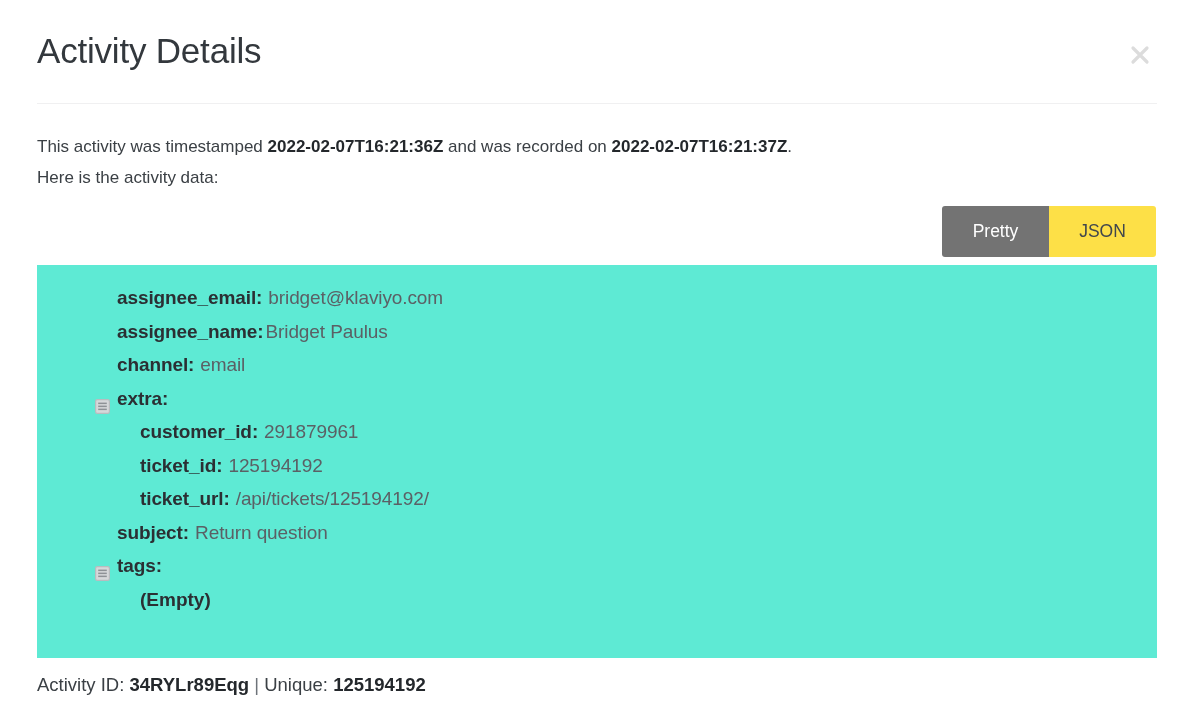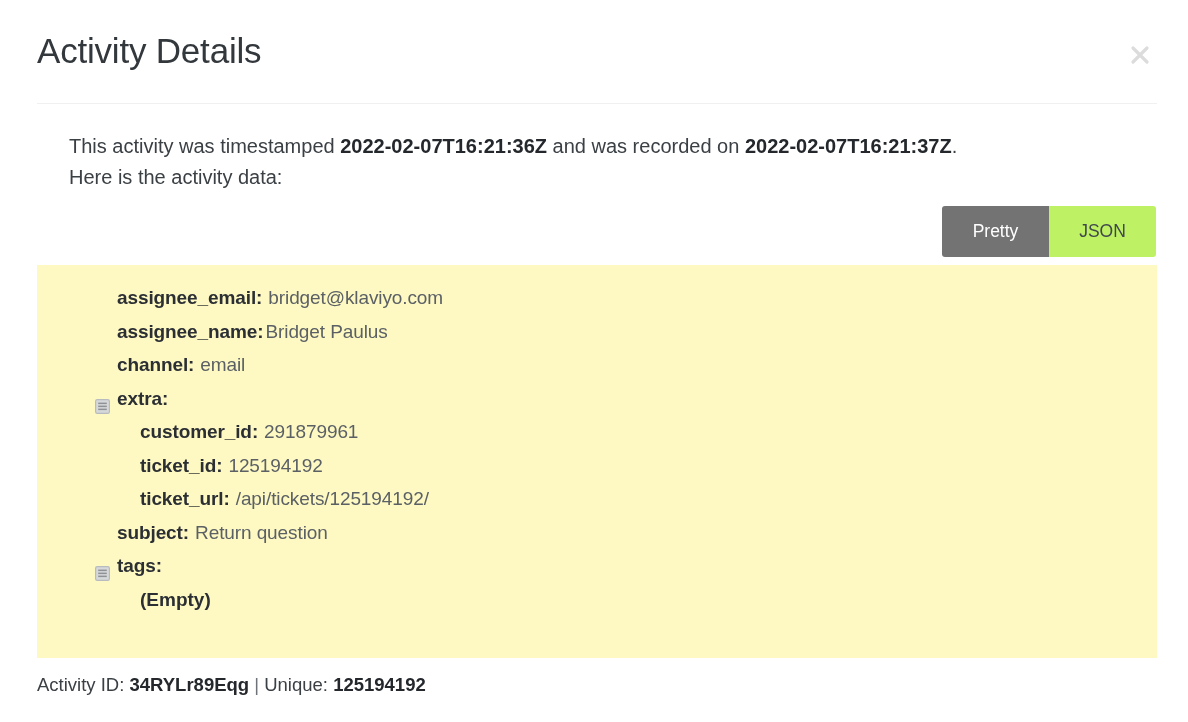--- a/index.html
+++ b/index.html
@@ -61,25 +61,24 @@
     padding: 0;
   }
   .close-btn svg { display: block; }
 
   
   .intro {
     position: absolute;
     left: 37px;
     top: 131px;
     width: 1100px;
-    font-size: 20px;
+    font-size: 17px;
     line-height: 31px;
     color: #3b4045;
     font-weight: 400;
-    margin-left: 32px;
   }
   .intro .stamp { font-weight: 700; color: #24282c; }
 
   
   .view-toggle {
     position: absolute;
     right: 32px;
     top: 206px;
     display: flex;
     border-radius: 3px;
@@ -97,33 +96,33 @@
     border: none;
     cursor: pointer;
     box-sizing: border-box;
   }
   .view-toggle .seg.active {
     background: #737373;
     color: #ffffff;
     min-width: 107px;
   }
   .view-toggle .seg.inactive {
-    background: #bef264;
+    background: #fde047;
     color: #41474d;
     min-width: 107px;
   }
 
   
   .data-panel {
     position: absolute;
     left: 37px;
     top: 265px;
     width: 1120px;
     height: 393px;
-    background: #fef9c3;
+    background: #5eead4;
     box-sizing: border-box;
     padding: 16px 0 0 0;
     overflow: hidden;
   }
   .kv-row {
     height: 33.5px;
     line-height: 33.5px;
     font-size: 19px;
     white-space: nowrap;
     position: relative;

